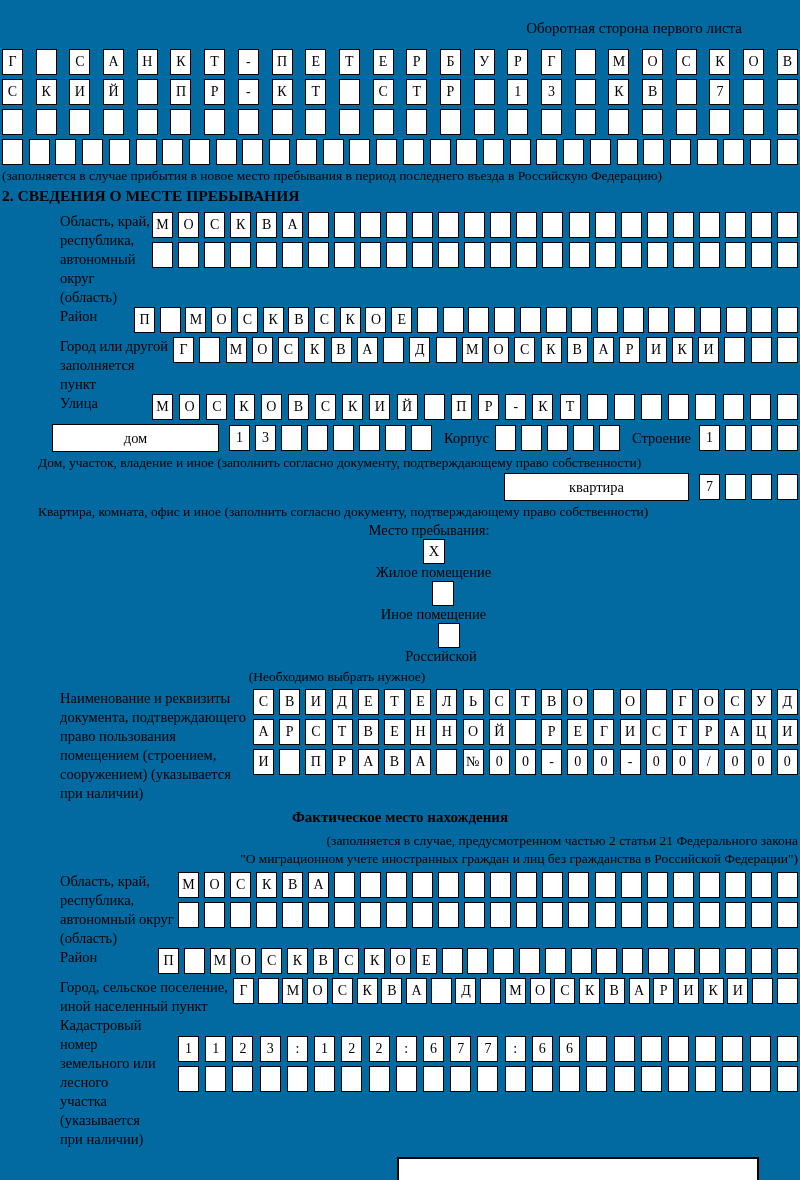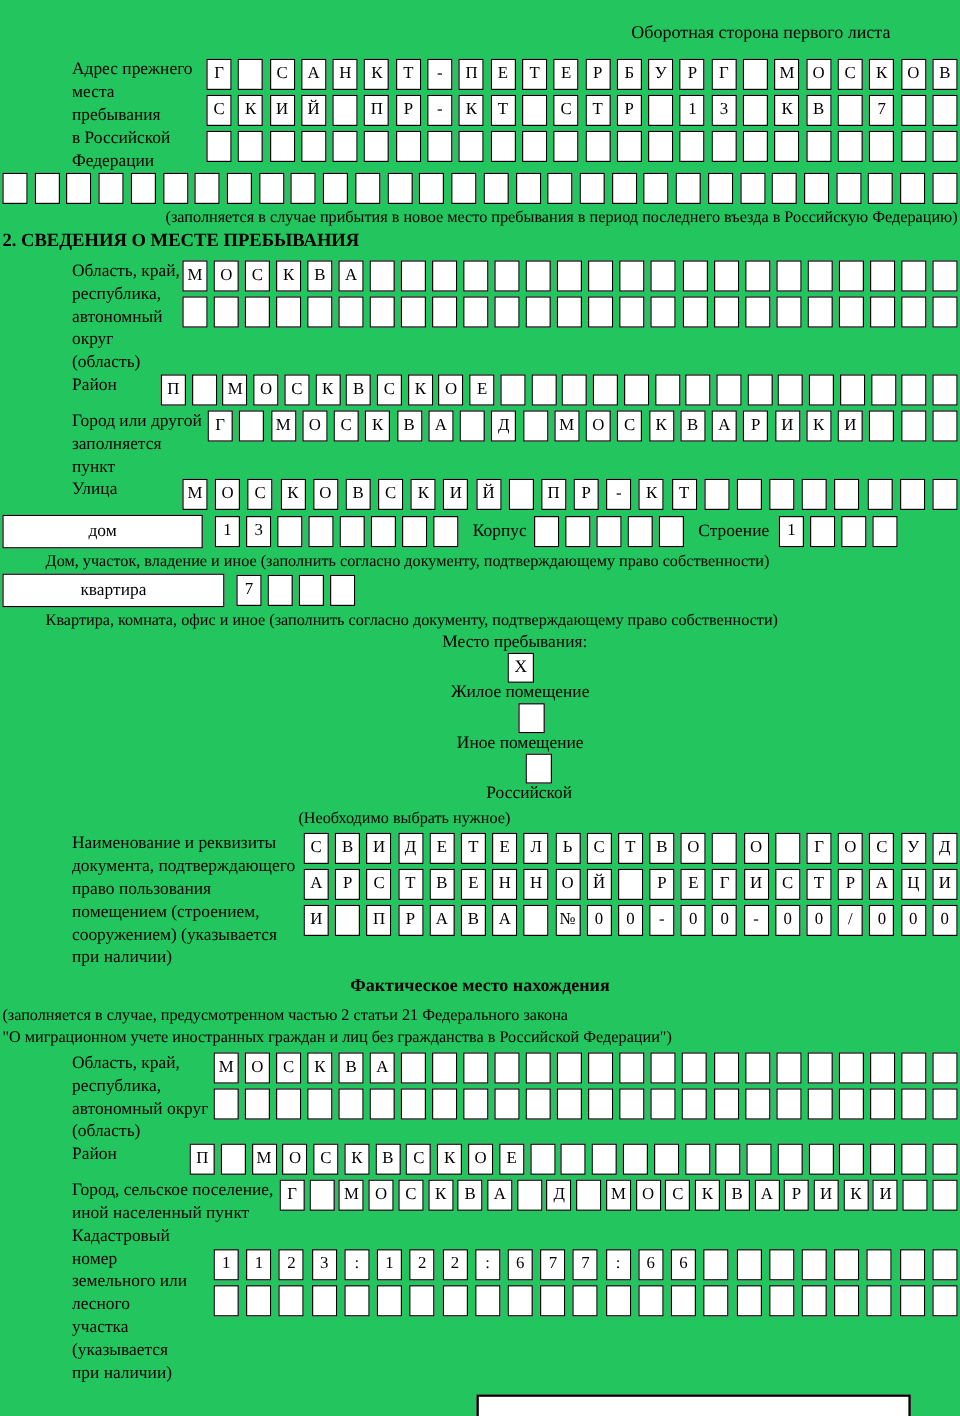--- a/index.html
+++ b/index.html
@@ -1,47 +1,47 @@
 <!DOCTYPE html>
 <html><head>
 <meta charset="utf-8">
 <style>
   html,body { margin:0; padding:0; background:#fff; }
   .page {
     position:relative; width:800px; height:1180px; box-sizing:border-box;
-    padding:20px 2px 0 2px; overflow:hidden; background:#22c55e; color:#000;
+    padding:20px 2px 0 2px; overflow:hidden; background:#0369a1; color:#000;
     font-family:"Liberation Serif","DejaVu Serif",serif;
   }
   .corner-note { text-align:right; padding-right:56px; font-size:15px; margin-bottom:12px; }
 
   .frow { display:flex; align-items:flex-start; }
   .flabel {
     white-space:pre-line; font-size:14.5px; line-height:19px;
     box-sizing:border-box; padding-left:58px; flex:none;
   }
   .cells-col { flex:1; min-width:0; }
   .cellrow { display:flex; justify-content:space-between; margin-bottom:4px; }
   .cellrow.inline { flex:none; justify-content:flex-start; gap:5px; margin-bottom:0; }
   .cell {
     flex:none; width:21px; height:26px; border:1.7px solid #000; box-sizing:border-box;
     display:flex; align-items:center; justify-content:center;
     font-size:14px; line-height:1; background:#fff;
   }
   .caption { font-size:13.5px; line-height:17px; }
-  .caption.center { text-align:right; }
+  .caption.center { text-align:left; }
   .section-title { text-align:left; font-weight:bold; font-size:15.5px; margin:3px 0 7px 0; }
   .fact-title { text-align:center; font-weight:bold; font-size:15px; margin:6px 0 6px 0; }
-  .fact-note { text-align:left; font-size:13.5px; line-height:18px; }
+  .fact-note { text-align:right; font-size:13.5px; line-height:18px; }
 
   .wide-box {
     border:1.7px solid #000; height:28px; box-sizing:border-box; flex:none;
     display:flex; align-items:center; justify-content:center; font-size:14.5px; background:#fff;
   }
   .inline-label { font-size:14.5px; line-height:28px; flex:none; }
-  .house-row, .apt-row { display:flex; align-items:center; margin-bottom:2px; }
+  .house-row, .apt-row { display:flex; align-items:center; margin-left:28px; margin-bottom:2px;justify-content:flex-end; }
   .row-note { margin-left:36px; margin-bottom:2px; }
 
   .stay-row { display:flex; align-items:center; margin-left:58px; margin-bottom:3px; font-size:14.5px;flex-direction:column; }
   .checkbox {
     width:22px; height:25px; border:1.7px solid #000; box-sizing:border-box; flex:none;
     display:flex; align-items:center; justify-content:center; font-size:14.5px; background:#fff;
   }
   .choose-note { margin-left:150px; width:370px; text-align:center; margin-bottom:4px; }
 
   .stamp-box { width:362px; height:163px; border:2px solid #000; box-sizing:border-box; margin-left:395px; margin-top:8px; background:#fff; }
@@ -50,24 +50,20 @@
   .mb4 { margin-bottom:4px; }
 </style>
 </head>
 <body>
 
 <div class="page">
 
   <div class="corner-note">Оборотная сторона первого листа</div>
 
   <div class="frow">
-    <div class="flabel" style="width:170px">Адрес прежнего
-места пребывания
-в Российской
-Федерации</div>
     <div class="cells-col">
       <div class="cellrow">
           <span class="cell">Г</span>
           <span class="cell"></span>
           <span class="cell">С</span>
           <span class="cell">А</span>
           <span class="cell">Н</span>
           <span class="cell">К</span>
           <span class="cell">Т</span>
           <span class="cell">-</span>

